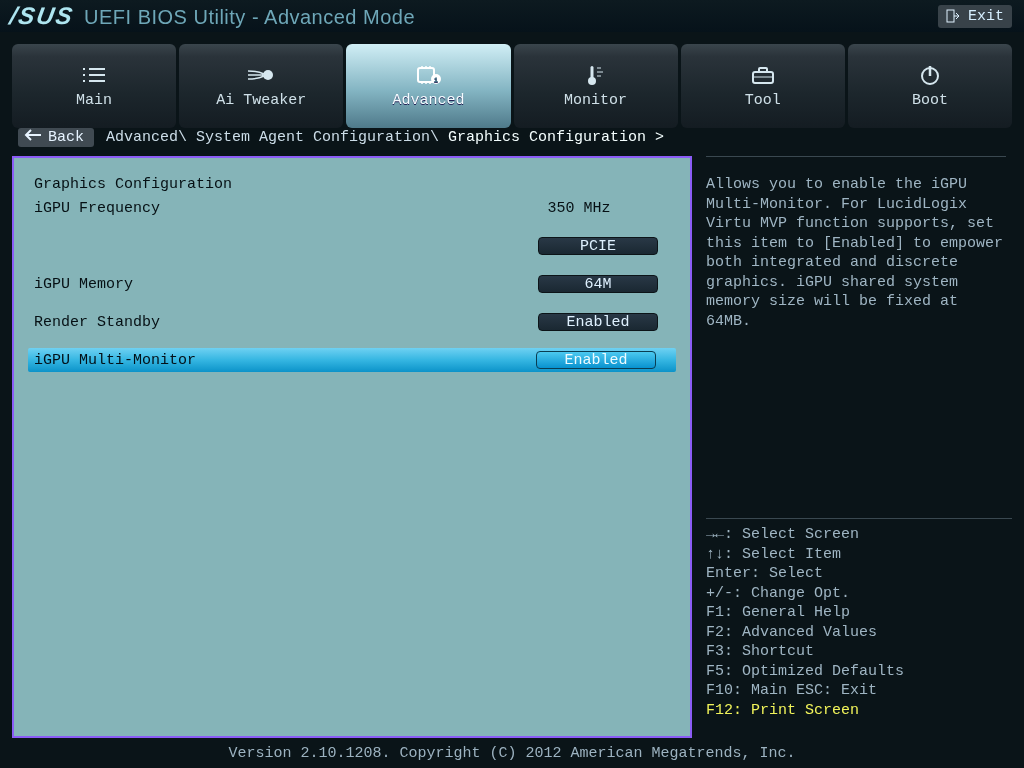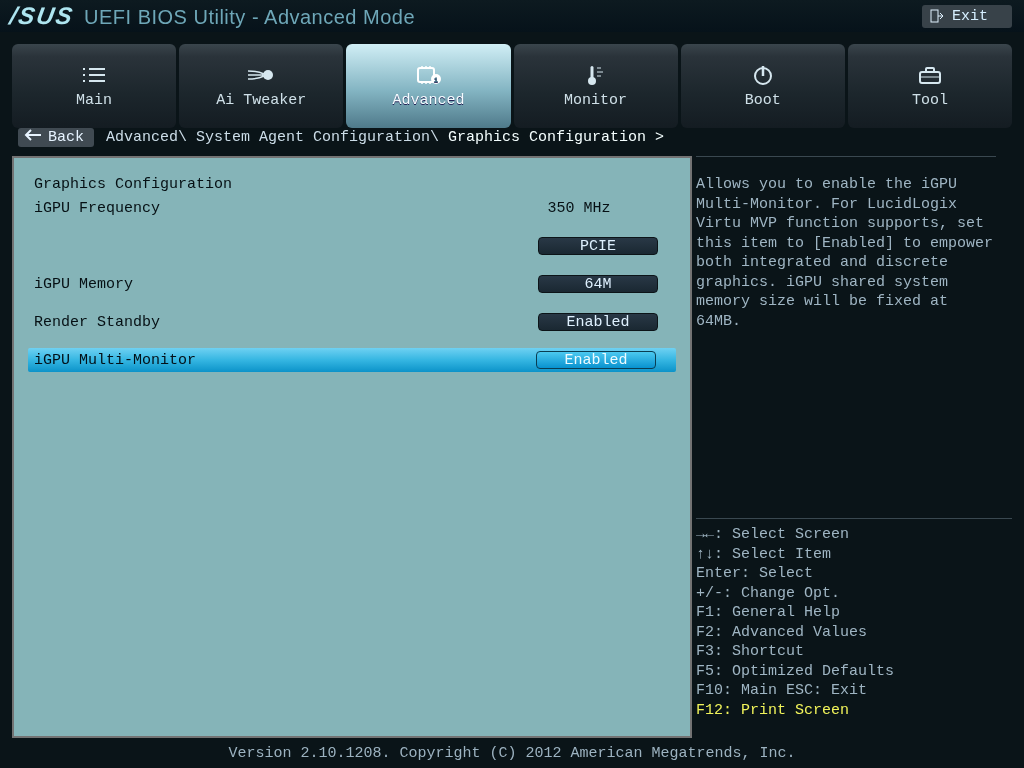--- a/index.html
+++ b/index.html
@@ -37,21 +37,21 @@
   font-size:20px;
   font-weight:400;
   letter-spacing:.5px;
   color:#6ea7b8;
 }
 .exit-btn {
   margin-left:auto;
   margin-right:12px;
   background:#384249;
   border-radius:3px;
-  padding:3px 24px 3px 8px;
+  padding:3px 8px 3px 8px;
   color:#d6efff;
   display:flex;
   align-items:center;
   gap:8px;
   cursor:pointer;
   font-family:"Courier New",monospace;
 }
 .exit-icon { width:14px; height:14px; }
 
 
@@ -79,21 +79,21 @@
   text-shadow:0 1px 0 #225;
 }
 .tab .tab-icon { width:30px; height:22px; display:flex; align-items:center; justify-content:center; }
 .tab-label { font-size:15px; }
 
 
 .body-wrap {
   position:absolute;
   top:126px; left:12px; right:12px; bottom:30px;
   display:flex;
-  gap:4px;
+  gap:14px;
 }
 .main-col { flex: 0 0 680px; display:flex; flex-direction:column; }
 .side-col { flex:1; display:flex; flex-direction:column; }
 
 .crumb-row {
   height:22px;
   display:flex;
   align-items:center;
 }
 .back-btn {
@@ -115,21 +115,21 @@
   color:#e5f4ff;
   white-space:nowrap;
 }
 .crumbs .seg { color:#ccdde8; }
 .crumbs .cur { color:#f5ffff; }
 
 .main-panel {
   margin-top:8px;
   flex:1;
   background:#85b4b8;
-  border:2px solid #737373;
+  border:2px solid #8b5cf6;
   padding:14px 12px;
   position:relative;
   color:#061014;
 }
 .row {
   display:flex;
   align-items:center;
   height:24px;
   padding-left:8px;
 }
@@ -264,36 +264,36 @@
           <rect x="7.5" y="2" width="3" height="13" rx="1.5" fill="#d6e7ef"></rect>
           <line x1="14" y1="4" x2="18" y2="4" stroke="#d6e7ef"></line>
           <line x1="14" y1="8" x2="20" y2="8" stroke="#d6e7ef"></line>
           <line x1="14" y1="12" x2="18" y2="12" stroke="#d6e7ef"></line>
         </svg>
     </span>
     <span class="tab-label">Monitor</span>
   </div>
   <div class="tab">
     <span class="tab-icon">
-      <svg width="24" height="22">
-          <circle cx="12" cy="12" r="8" fill="none" stroke="#d6e7ef" stroke-width="2"></circle>
-          <line x1="12" y1="2" x2="12" y2="12" stroke="#d6e7ef" stroke-width="2.5"></line>
-        </svg>
-    </span>
-    <span class="tab-label">Boot</span>
-  </div>
-  <div class="tab">
-    <span class="tab-icon">
       <svg width="26" height="20">
           <rect x="3" y="7" width="20" height="11" rx="2" fill="none" stroke="#d6e7ef" stroke-width="2"></rect>
           <rect x="9" y="3" width="8" height="4" rx="1" fill="none" stroke="#d6e7ef" stroke-width="2"></rect>
           <line x1="3" y1="12" x2="23" y2="12" stroke="#d6e7ef"></line>
         </svg>
     </span>
     <span class="tab-label">Tool</span>
+  </div>
+  <div class="tab">
+    <span class="tab-icon">
+      <svg width="24" height="22">
+          <circle cx="12" cy="12" r="8" fill="none" stroke="#d6e7ef" stroke-width="2"></circle>
+          <line x1="12" y1="2" x2="12" y2="12" stroke="#d6e7ef" stroke-width="2.5"></line>
+        </svg>
+    </span>
+    <span class="tab-label">Boot</span>
   </div>
 </div>
 
 <div class="body-wrap">
   <div class="main-col">
     <div class="crumb-row">
       <div class="back-btn">
         <span>
           <svg width="18" height="12">
               <path d="M17 6H3M7 1 2 6l5 5" fill="none" stroke="#e8f4ff" stroke-width="2"></path>

